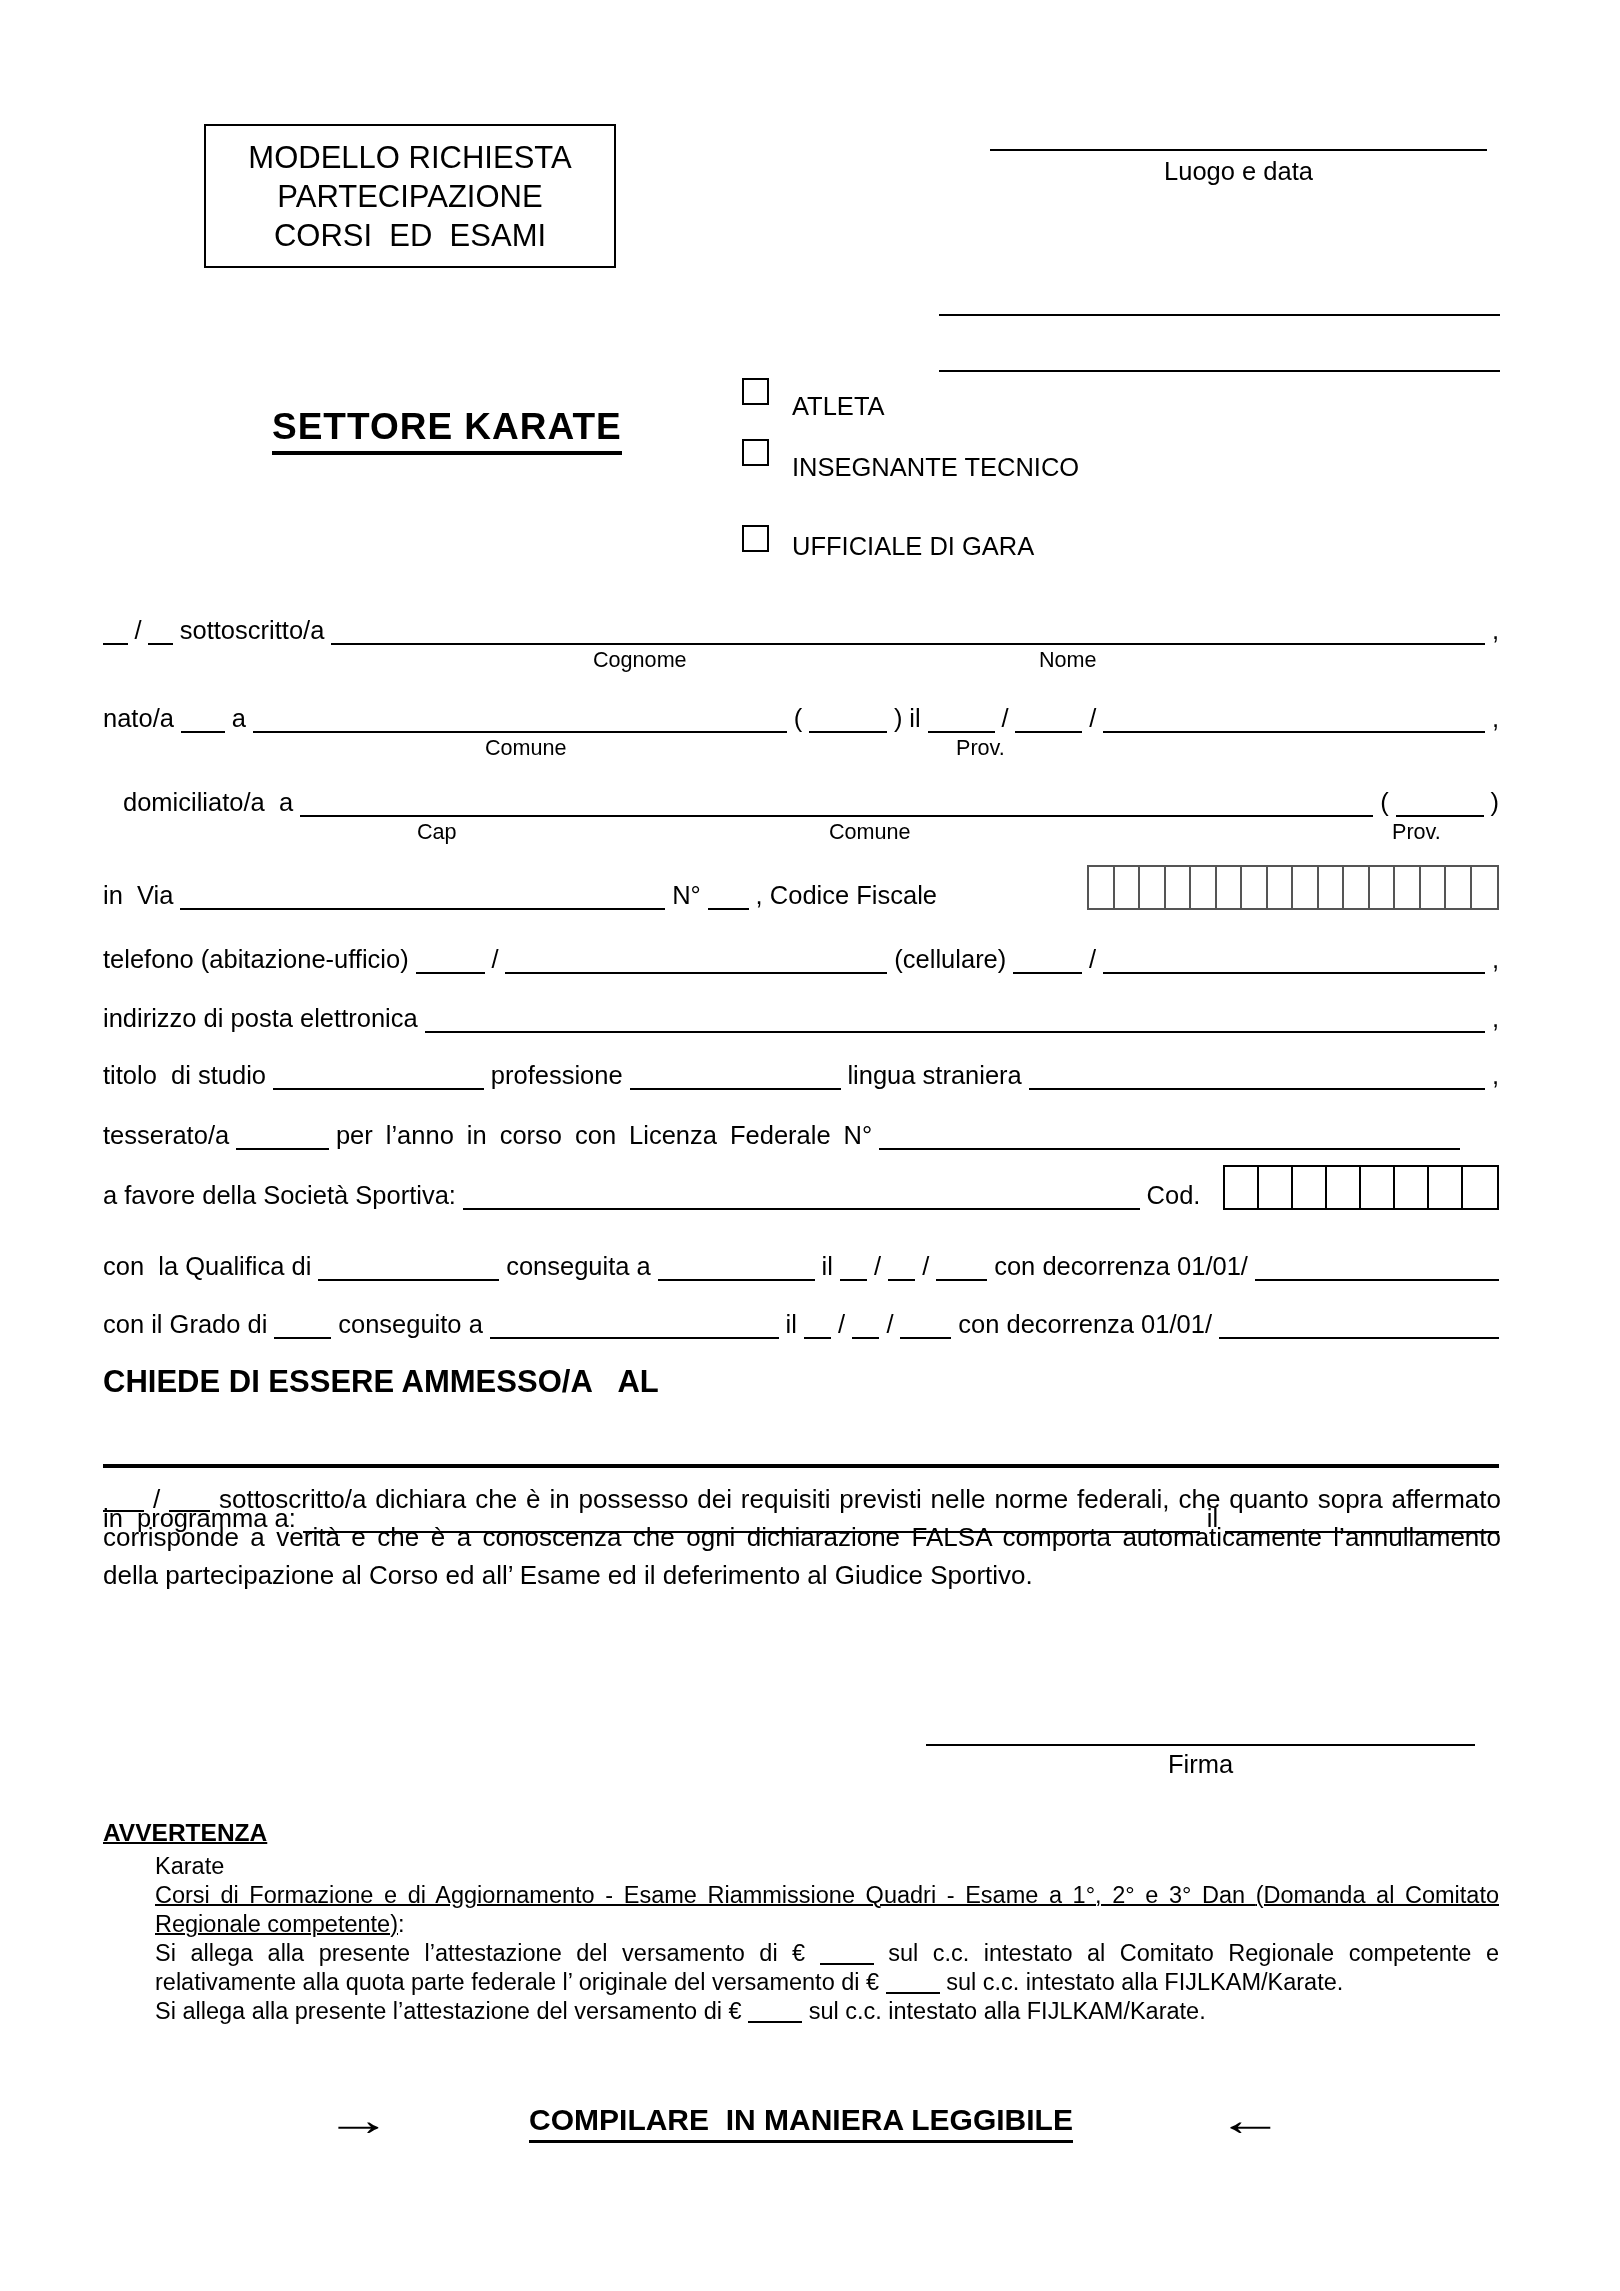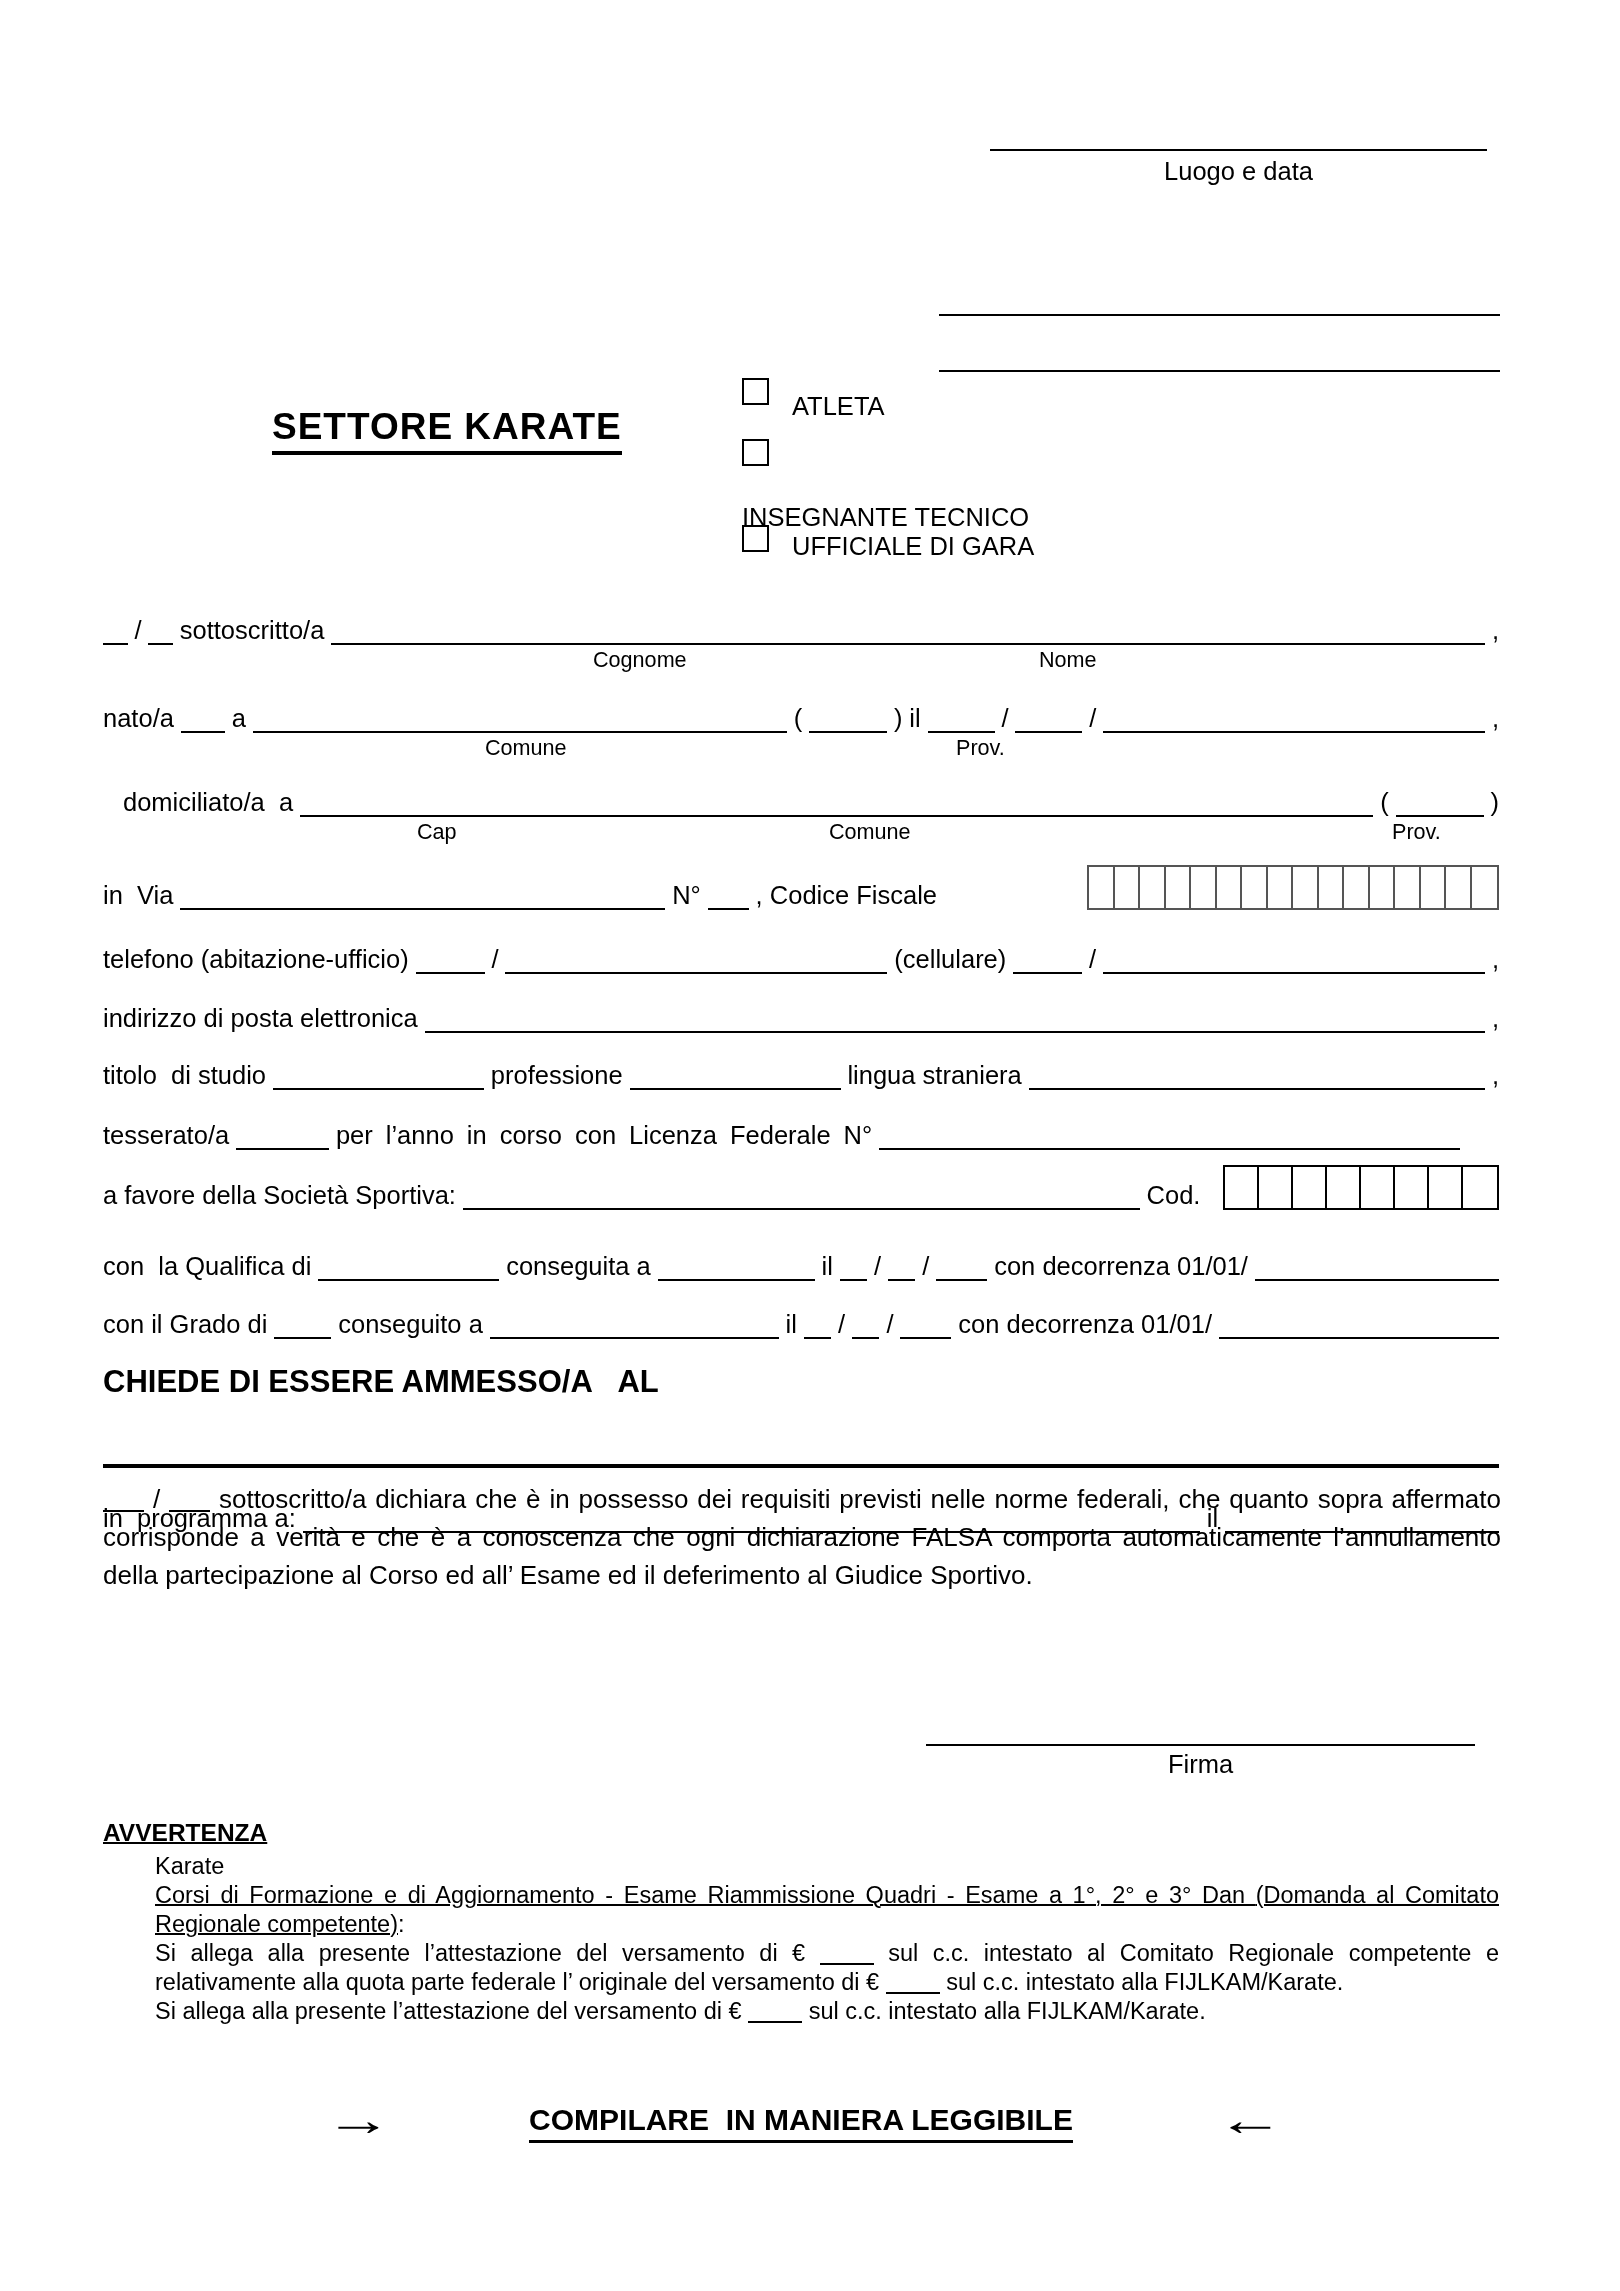--- a/index.html
+++ b/index.html
@@ -73,34 +73,39 @@
   }
   .arr { position:absolute; top:-5.9px; font-size:45px; transform:scaleX(1.5); transform-origin:center; line-height:1; }
   .arr-right { left:233px; }
   .arr-left { left:1125px; }
 </style>
 </head>
 <body>
 
 <div class="page">
 
+  <div class="tbox">
+    <div>MODELLO RICHIESTA</div>
+    <div>PARTECIPAZIONE</div>
+    <div>CORSI&nbsp; ED&nbsp; ESAMI</div>
+  </div>
 
   <div class="hline" style="left:990px; top:149px; width:497px;"></div>
   <div class="small-center" style="left:990px; top:157px; width:497px;">Luogo e data</div>
 
   <div class="hline" style="left:939px; top:314px; width:561px;"></div>
   <div class="hline" style="left:939px; top:370px; width:561px;"></div>
 
   <div class="settore">SETTORE KARATE</div>
 
   <div class="cbrow" style="top:378px;">
     <span class="cb"></span>
     <span class="cb-label">ATLETA</span>
   </div>
-  <div class="cbrow" style="top:439px;flex-direction:column;">
+  <div class="cbrow" style="top:439px;">
     <span class="cb"></span>
     <span class="cb-label">INSEGNANTE TECNICO</span>
   </div>
   <div class="cbrow" style="top:518px;align-items:center;">
     <span class="cb"></span>
     <span class="cb-label">UFFICIALE DI GARA</span>
   </div>
 
   <div class="row" style="top:610px;">
     <span class="fill" style="width:24.5px;"></span>

